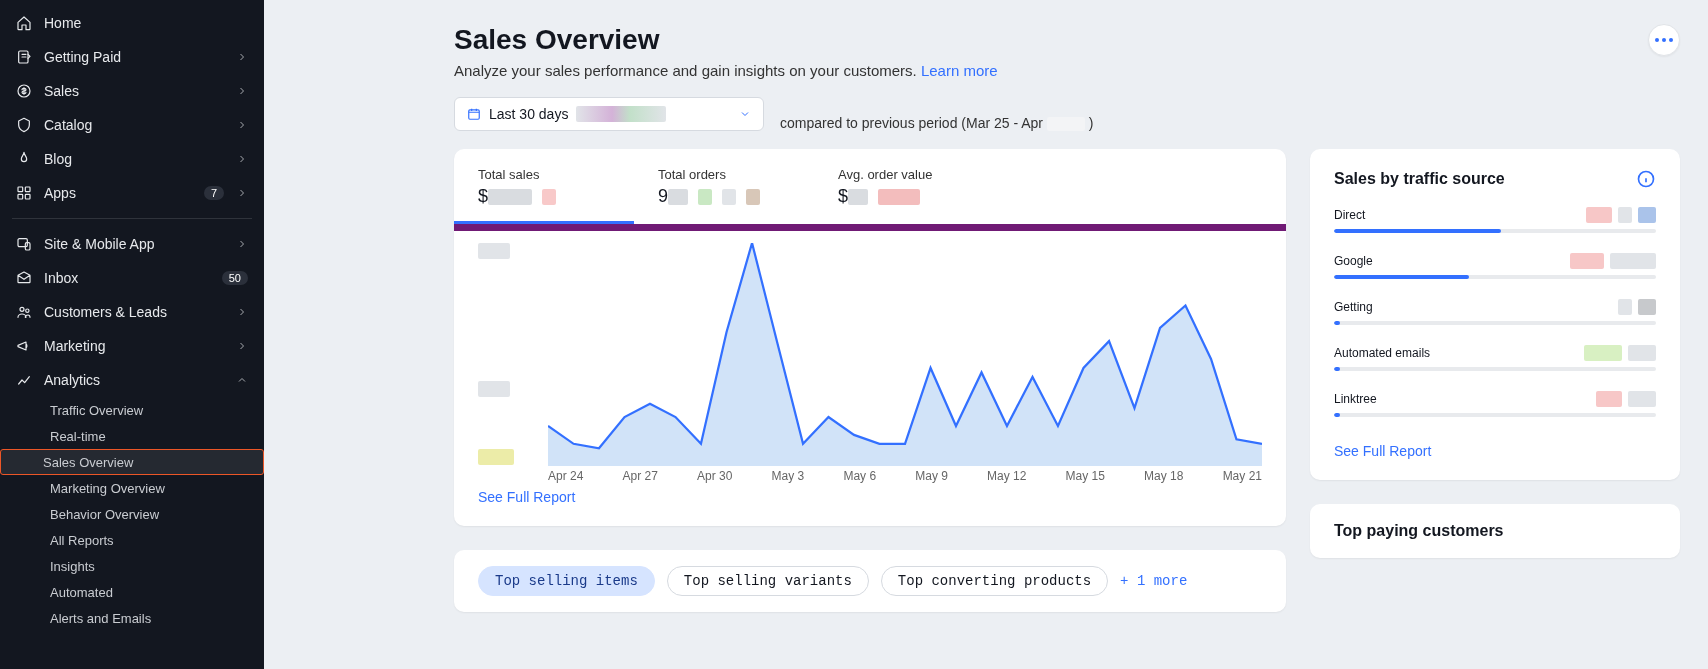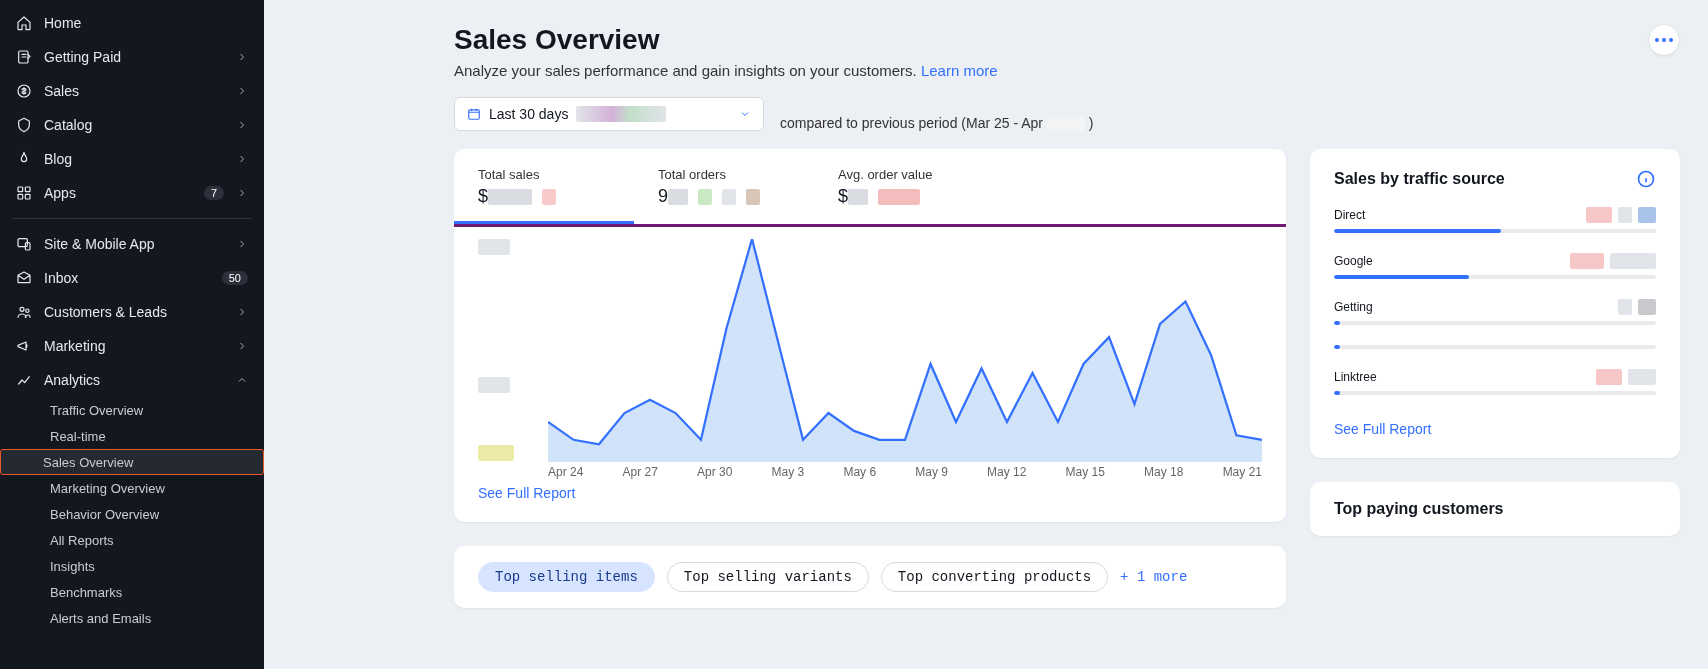--- a/index.html
+++ b/index.html
@@ -27,21 +27,21 @@
   .filter-row { display:flex; align-items:flex-end; gap:16px; margin-top:18px; }
   .date-picker { background:#fff; border:1px solid #d6dae0; border-radius:6px; height:34px; display:flex; align-items:center; padding:0 12px; gap:8px; cursor:pointer; min-width:310px; justify-content:space-between;}
   .date-picker .left { display:flex; align-items:center; gap:8px;}
   .date-picker .cal-icon { color:#3370ff; }
   .compare-text { font-size:14px; color:#333; }
   .content-grid { display:flex; gap:24px; margin-top:18px; }
   .col-left { flex:1; display:flex; flex-direction:column; gap:24px; }
   .col-right { width:370px; display:flex; flex-direction:column; gap:24px;}
   .card { background:#fff; border-radius:10px; box-shadow:0 1px 2px rgba(0,0,0,.06); padding:20px 24px; }
   
-  .metric-tabs { display:flex; gap:0; border-bottom:3px solid #701a75; margin:-4px -24px 12px -24px; }
+  .metric-tabs { display:flex; gap:0; border-bottom:7px solid #701a75; margin:-4px -24px 12px -24px; }
   .metric-tab { padding:0 24px 14px 24px; cursor:pointer; min-width:180px; }
   .metric-tab.active { border-bottom:3px solid #3370ff; }
   .metric-label { font-size:13px; color:#333; margin-top:2px; }
   .metric-value-row { display:flex; align-items:center; gap:10px; margin-top:4px;}
   .metric-value { font-size:18px; font-weight:500; }
   .blur-box { display:inline-block; border-radius:2px; }
   .see-report { color:#3370ff; font-size:14px; cursor:pointer; margin-top:6px; display:inline-block;}
   
   .chart-area { position:relative; height:240px; margin-top:4px;}
   .y-labels { position:absolute; left:0; top:0; height:100%; width:60px; display:flex; flex-direction:column; justify-content:space-between; padding-bottom:18px;}
@@ -203,21 +203,21 @@
         </div>
       </div>
     <div id="side-sub">
         <div class="side-sub">Traffic Overview</div>
         <div class="side-sub">Real-time</div>
         <div class="side-sub active highlight">Sales Overview</div>
         <div class="side-sub">Marketing Overview</div>
         <div class="side-sub">Behavior Overview</div>
         <div class="side-sub">All Reports</div>
         <div class="side-sub">Insights</div>
-        <div class="side-sub">Benchmarks</div>
+        <div class="side-sub">Automated</div>
         <div class="side-sub">Alerts and Emails</div>
       </div>
   </div>
 
   <div class="main">
     <div class="header-row">
       <div>
         <div class="page-title">Sales Overview</div>
         <div class="page-sub">
           <span>Analyze your sales performance and gain insights on your customers. </span><a>Learn more</a>
@@ -362,20 +362,27 @@
                   <span class="traffic-bars-small">
                     <span class="blur-box" style="width:14px;height:16px;background:#e1e4e8;"></span>
                     <span class="blur-box" style="width:18px;height:16px;background:#c7c9cc;"></span>
                   </span>
                 </div>
                 <div class="progress-track">
                   <div class="progress-fill" style="width:2%"></div>
                 </div>
               </div>
               <div class="traffic-row">
+                <div class="traffic-top">
+                  <span>Automated emails</span>
+                  <span class="traffic-bars-small">
+                    <span class="blur-box" style="width:38px;height:16px;background:#d8f0c2;"></span>
+                    <span class="blur-box" style="width:28px;height:16px;background:#e1e4e8;"></span>
+                  </span>
+                </div>
                 <div class="progress-track">
                   <div class="progress-fill" style="width:2%"></div>
                 </div>
               </div>
               <div class="traffic-row">
                 <div class="traffic-top">
                   <span>Linktree</span>
                   <span class="traffic-bars-small">
                     <span class="blur-box" style="width:26px;height:16px;background:#f7c7c7;"></span>
                     <span class="blur-box" style="width:28px;height:16px;background:#e1e4e8;"></span>

